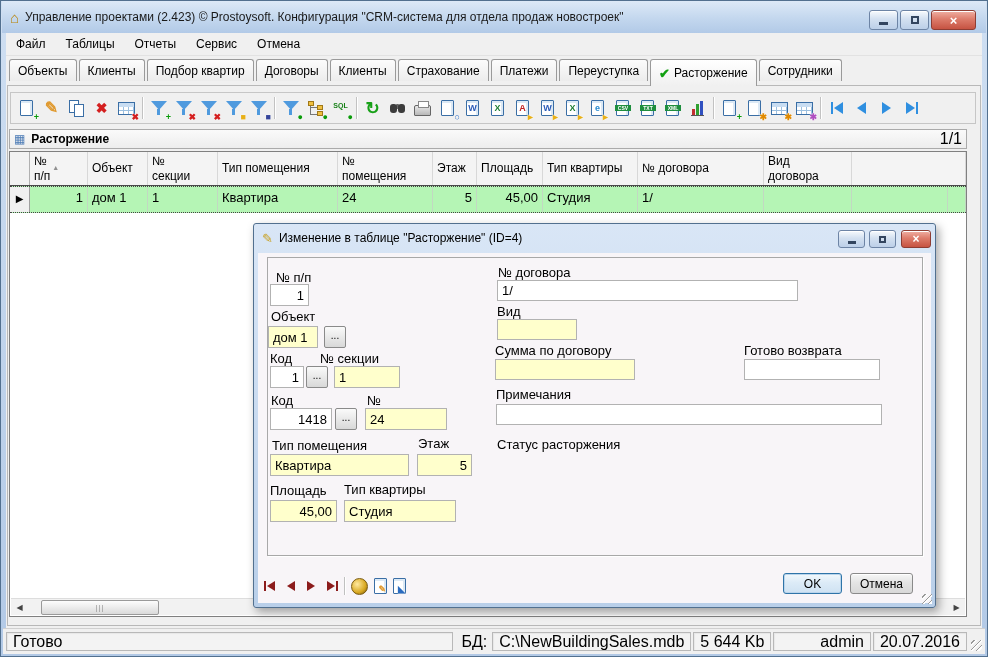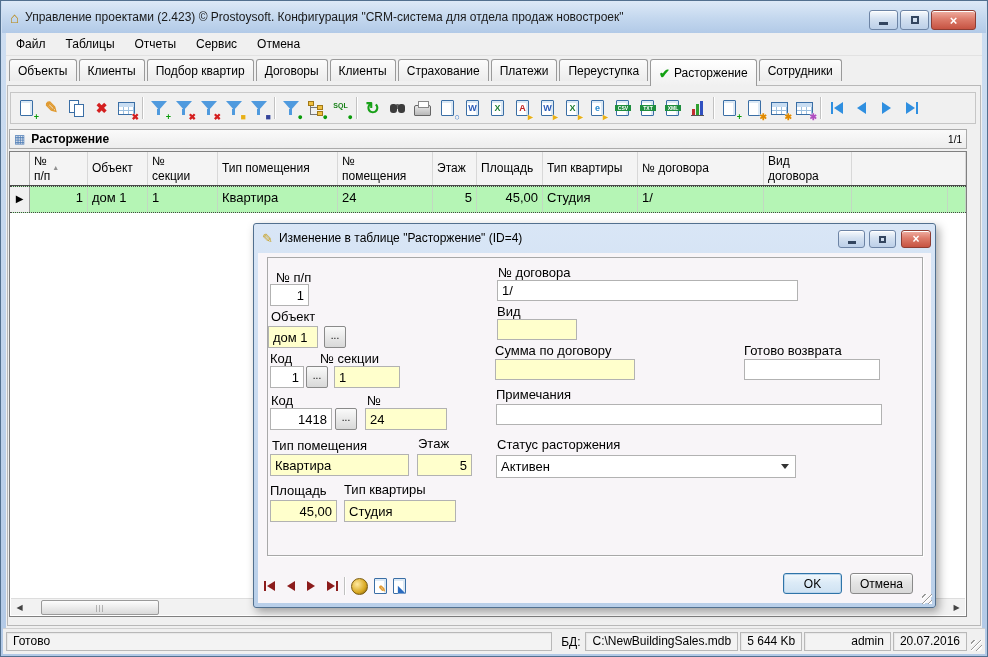--- a/index.html
+++ b/index.html
@@ -83,21 +83,21 @@
   .tri-r { width:0; height:0; border-top:6px solid transparent; border-bottom:6px solid transparent; border-left:9px solid #2f8fe0; }
   .tri-l { width:0; height:0; border-top:6px solid transparent; border-bottom:6px solid transparent; border-right:9px solid #2f8fe0; }
   .nav-bar { width:2px; height:12px; background:#2f8fe0; }
   .navgrp { display:flex; align-items:center; gap:1px; }
 
   
   .gridtitle { position:absolute; left:8px; top:128px; width:958px; height:20px;
                background:linear-gradient(#fafafa,#ededed); border:1px solid #aaa;
                display:flex; align-items:center; font-size:12px; font-weight:bold; padding:0 4px; z-index:2; }
   .gridtitle .gico { color:#4a7ab5; font-weight:normal; font-size:12px; margin-right:6px; }
-  .gridtitle .pager { margin-left:auto; font-weight:normal; font-size:10px; }
+  .gridtitle .pager { margin-left:auto; font-weight:normal; font-size:16px; }
   .grid { position:absolute; left:8px; top:150px; width:958px; height:466px; background:#fff;
           border:1px solid #808080; z-index:2; }
   .ghead { display:flex; height:34px; background:#f4f4f4; border-bottom:1px solid #4a4a4a; }
   .gcell { border-right:1px solid #d8d8d8; padding:1px 4px; font-size:12px; white-space:pre-line;
            line-height:1.2; overflow:hidden; display:flex; align-items:center; }
   .gcell.r { justify-content:flex-end; text-align:right; }
   .ghead .sel { background:#f2f2f2; border-right:1px solid #b0b0b0; }
   .sort { font-size:7px; color:#909090; margin-left:2px; }
   .grow { display:flex; height:27px; background:#b5f5b5; border-top:1px dotted #444; border-bottom:1px dotted #444; }
   .grow .gcell { border-right:1px solid #c2d8c2; font-size:13px; align-items:flex-start; padding-top:3px; }
@@ -106,21 +106,21 @@
   .hscroll { position:absolute; left:1px; right:1px; bottom:1px; height:17px; background:#f2f2f2;
              border-top:1px solid #ddd; display:flex; align-items:center; }
   .sbtn { width:17px; height:16px; display:flex; align-items:center; justify-content:center;
           font-size:8px; color:#444; }
   .sthumb { position:absolute; left:30px; top:1px; width:118px; height:15px;
             background:linear-gradient(#fdfdfd,#dadada); border:1px solid #9a9a9a; border-radius:2px;
             display:flex; align-items:center; justify-content:center; color:#8a8a8a; font-size:7px; letter-spacing:1px; }
 
   
   .statusbar { position:absolute; left:2px; right:2px; bottom:2px; height:26px; background:#f0f0f0;
-               border-top:1px solid #d0d0d0; display:flex; align-items:center; padding:0 3px; font-size:12px; z-index:2; }
+               border-top:1px solid #d0d0d0; display:flex; align-items:center; padding:0 3px; font-size:16px; z-index:2; }
   .spanel { border:1px solid #b8b8b8; background:#f3f3f3; height:19px; line-height:17px; padding:0 6px;
             white-space:nowrap; box-shadow:inset 1px 1px 1px rgba(0,0,0,0.05); }
   .sgrip { width:11px; height:11px; margin-left:4px; align-self:flex-end; margin-bottom:3px;
            background:repeating-linear-gradient(135deg, transparent 0 2px, #9a9a9a 2px 3px, #fdfdfd 3px 4.5px); }
 
   
   .dialog { position:absolute; left:252px; top:222px; width:683px; height:385px;
             background:linear-gradient(#d9e6f6,#b9cfe9); border:1px solid #52708f; border-radius:3px;
             box-shadow:3px 4px 10px rgba(0,0,0,0.35); z-index:10; }
   .dtitle { height:28px; display:flex; align-items:center; padding:0 8px; font-size:12px; }
@@ -504,24 +504,20 @@
     <input class="fld" style="left: 243px; top: 56px; width: 301px; height: 21px;" value="1/">
     <span class="lbl" style="left:243px;top:80px;">Вид</span>
     <input class="fld yellow" style="left: 243px; top: 95px; width: 80px; height: 21px;" value="">
     <span class="lbl" style="left:241px;top:119px;">Сумма по договору</span>
     <span class="lbl" style="left:490px;top:119px;">Готово возврата</span>
     <input class="fld yellow" style="left: 241px; top: 135px; width: 140px; height: 21px;" value="">
     <input class="fld" style="left: 490px; top: 135px; width: 136px; height: 21px;" value="">
     <span class="lbl" style="left:242px;top:163px;">Примечания</span>
     <input class="fld" style="left: 242px; top: 180px; width: 386px; height: 21px;" value="">
     <span class="lbl" style="left:243px;top:213px;">Статус расторжения</span>
-    <div class="dd" style="left:242px;top:231px;width:300px;height:23px;">
-      <span>Активен</span>
-      <span class="arr"></span>
-    </div>
 
     <div class="dnav" style="left:10px;top:353px;">
       <span class="pair">
           <span class="bar2"></span>
           <span class="tri-l2"></span>
         </span>
       <span class="tri-l2" style="margin-left:6px;"></span>
       <span class="tri-r2" style="margin-left:6px;"></span>
       <span class="pair" style="margin-left:6px;">
           <span class="tri-r2"></span>

